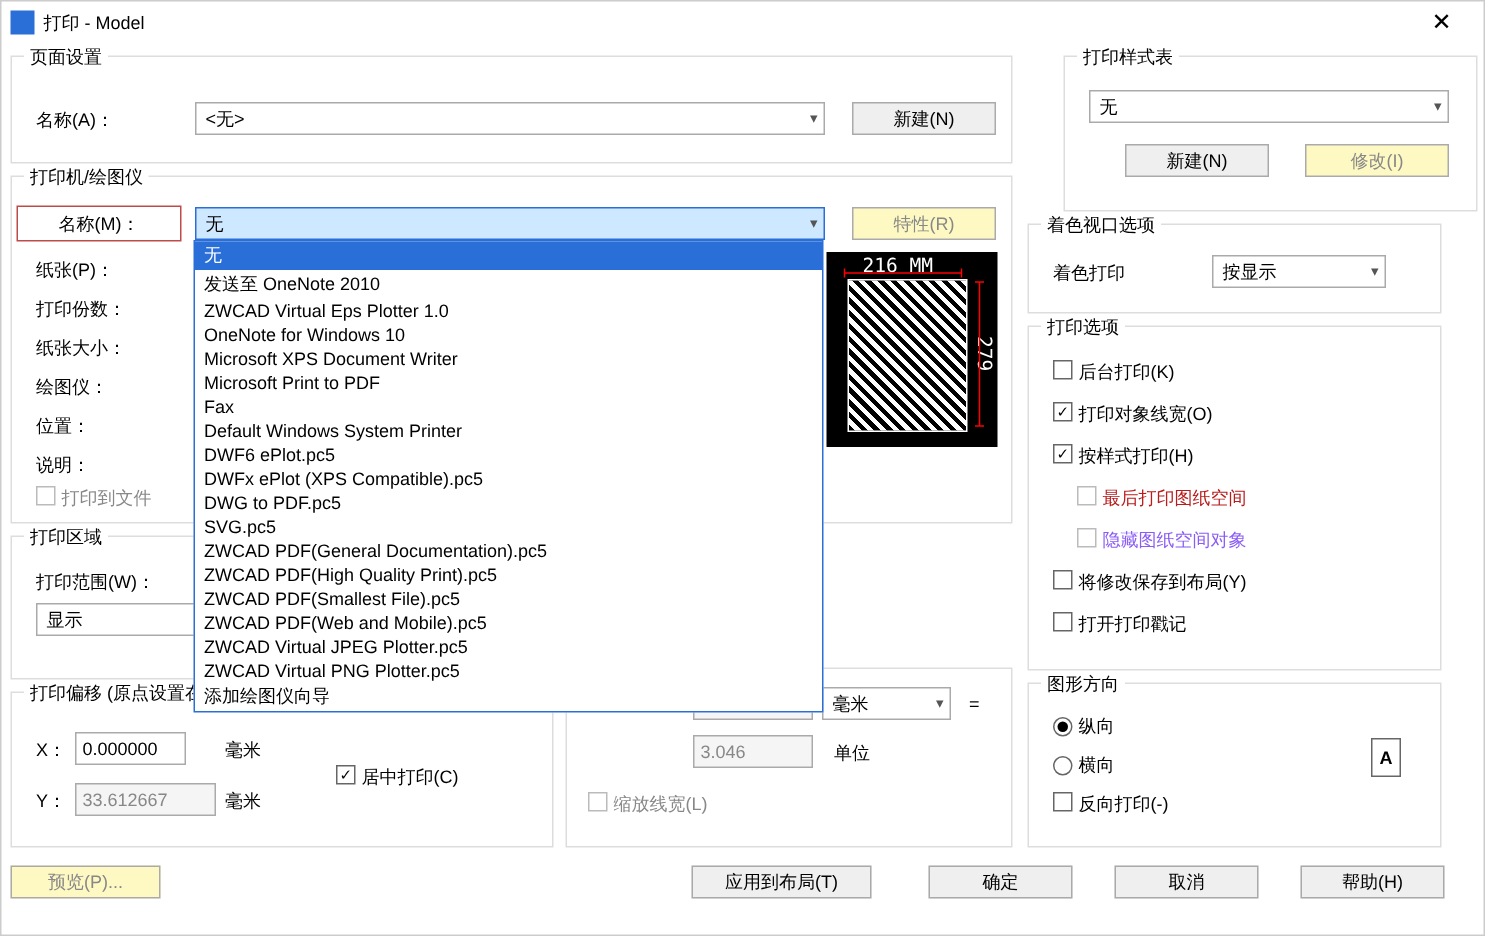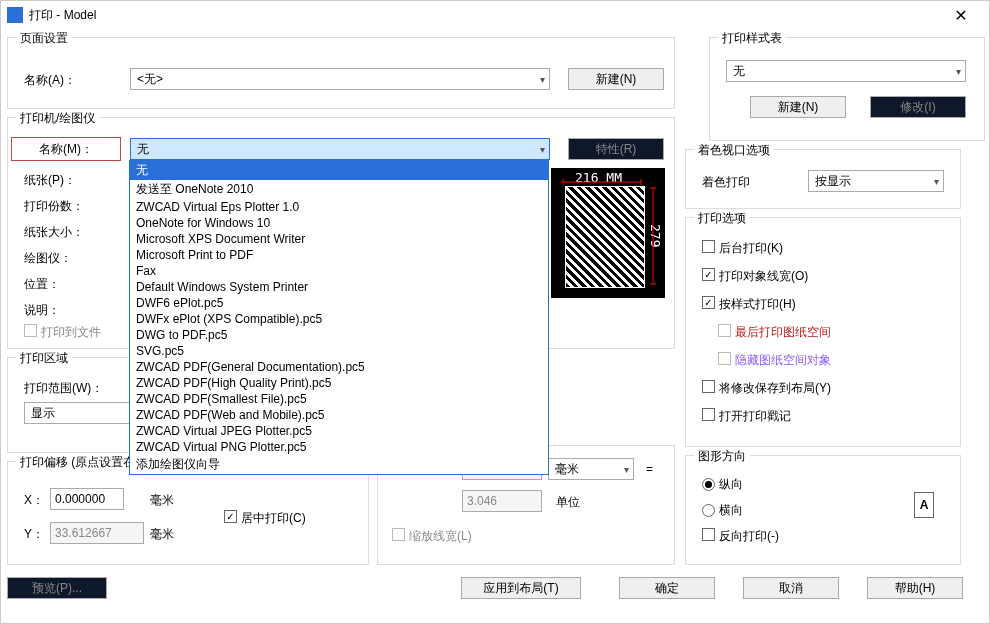--- a/index.html
+++ b/index.html
@@ -5,21 +5,21 @@
 * { box-sizing: border-box; font-family: "Microsoft YaHei", sans-serif; font-size: 12px; }
 body { margin: 0; background: #fff; width: 990px; height: 624px; overflow: hidden; border: 1px solid #ccc; }
 .titlebar { display: flex; align-items: center; height: 28px; padding: 0 6px; }
 .titlebar .icon { width: 16px; height: 16px; background: #2a6fd8; margin-right: 6px; }
 .titlebar .title { flex: 1; }
 .titlebar .close { width: 44px; text-align: center; font-size: 16px; cursor: pointer; }
 .content { position: relative; padding: 8px 12px; }
 .group { position: absolute; border: 1px solid #ddd; }
 .glabel { position: absolute; top: -8px; left: 8px; background: #fff; padding: 0 4px; }
 .btn { border: 1px solid #aaa; background: #efefef; height: 22px; display: inline-flex; align-items: center; justify-content: center; cursor: pointer; }
-.btn.disabled { color: #888; background: #0f172a; }
+.btn.disabled { color: #888; background: #fef9c3; }
 .select { border: 1px solid #aaa; height: 22px; display: flex; align-items: center; justify-content: space-between; padding: 0 4px 0 6px; cursor: pointer; background: #fff; }
 .select .arrow { font-size: 10px; color: #555; }
 .highlighted { outline: 1px solid #c04a4a; }
 .input { border: 1px solid #aaa; height: 22px; padding: 0 4px; display: flex; align-items: center; background: #fff; }
 .ro { background: #f5f5f5; color: #888; }
 .chk { display: flex; align-items: flex-start; gap: 4px; }
 .chk .box { width: 13px; height: 13px; border: 1px solid #666; display: flex; align-items: center; justify-content: center; font-size: 10px; }
 .rad { display: flex; align-items: center; gap: 4px; }
 .rad .dot { width: 13px; height: 13px; border: 1px solid #666; border-radius: 50%; display: flex; align-items: center; justify-content: center; }
 .rad .dot.on::after { content: ""; width: 7px; height: 7px; background: #000; border-radius: 50%; }
@@ -148,21 +148,21 @@
         <span>新建(N)</span>
       </div>
     <div class="btn disabled" style="position:absolute;left:160px;top:58px;width:96px">
         <span>修改(I)</span>
       </div>
   </div>
 
   <div class="group" style="left:684px;top:120px;width:276px;height:60px">
     <div class="glabel">着色视口选项</div>
     <div style="position:absolute;left:16px;top:24px">着色打印</div>
-    <div class="select" style="position:absolute;left:122px;top:20px;width:136px">
+    <div class="select" style="position:absolute;left:122px;top:20px;width:116px">
         <span>按显示</span>
         <span class="arrow">▾</span>
       </div>
   </div>
 
   <div class="group" style="left:684px;top:188px;width:276px;height:230px">
     <div class="glabel">打印选项</div>
     <div class="chk" style="position:absolute;left:16px;top:22px">
         <div class="box"></div>
         <span>后台打印(K)</span>

